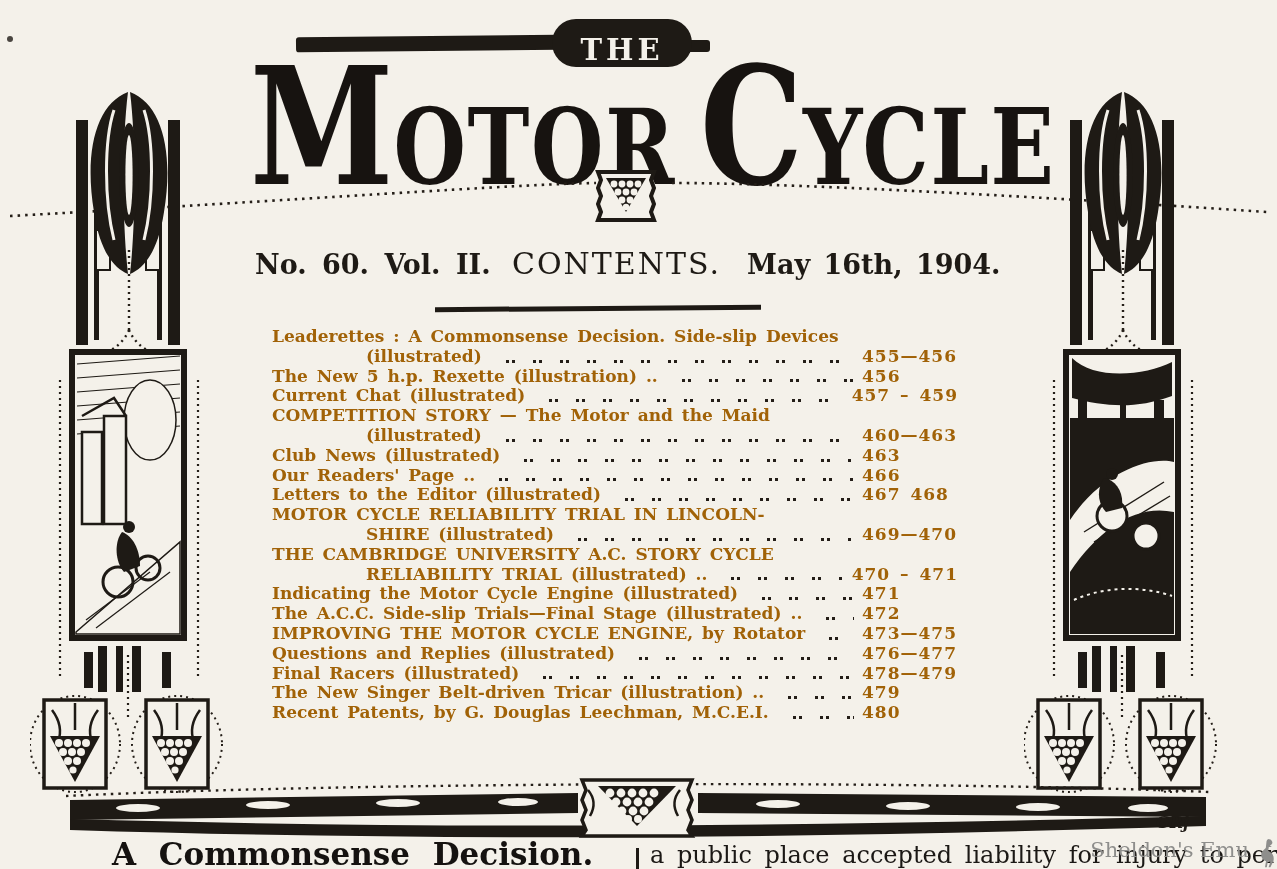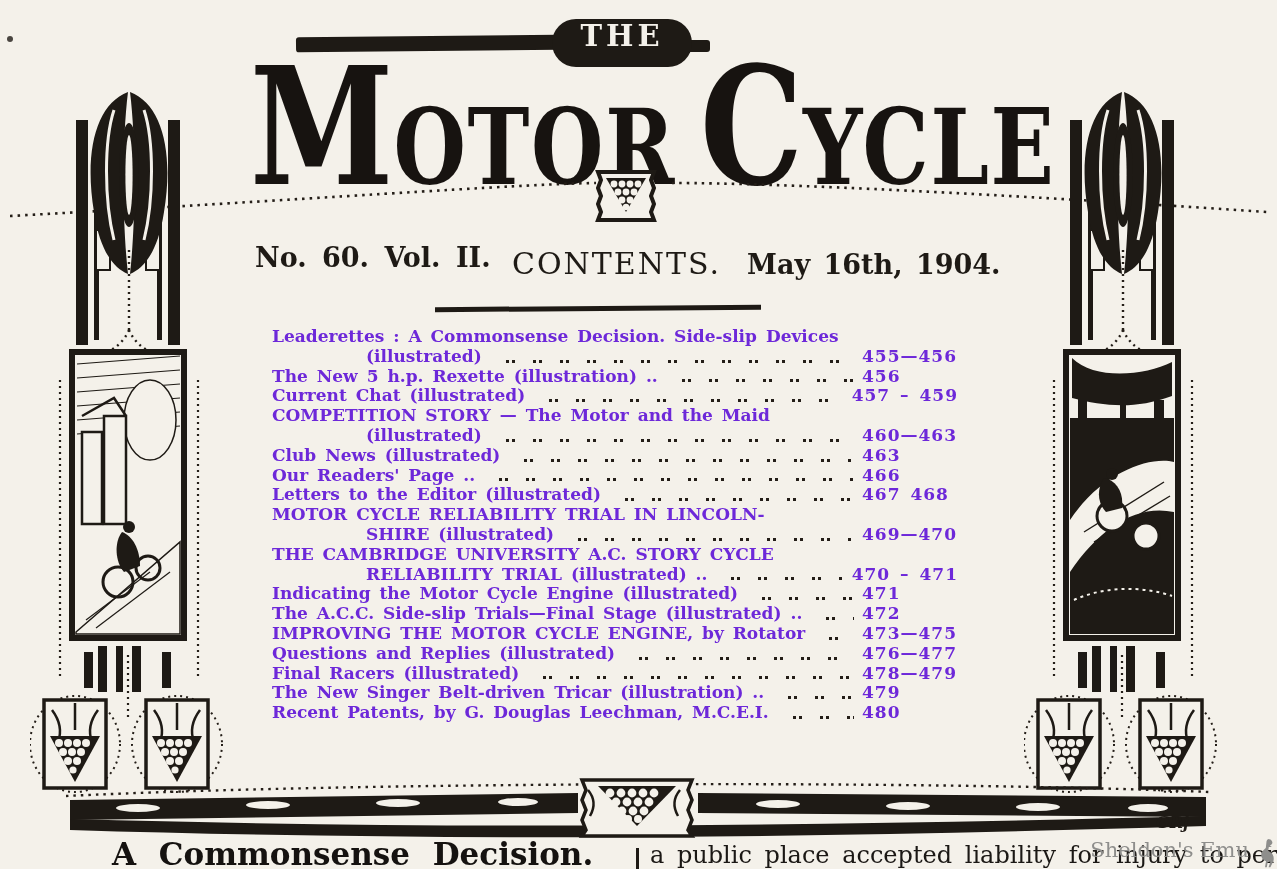--- a/index.html
+++ b/index.html
@@ -7,40 +7,40 @@
     position:relative; width:1277px; height:869px; overflow:hidden;
     background:#f4f1ea;
     font-family:"DejaVu Serif","Liberation Serif",serif;
     color:#1e1a15;
   }
   
   .masthead-bar{position:absolute;left:296px;top:36px;width:264px;height:15px;background:#1e1a15;border-radius:3px;transform:rotate(-.6deg);}
   .masthead-stub{position:absolute;left:684px;top:40px;width:26px;height:12px;background:#1e1a15;border-radius:3px;}
   .the-pill{
     position:absolute;left:552px;top:19px;width:140px;height:48px;background:#1e1a15;border-radius:26px;
-    display:flex;align-items:flex-start;justify-content:center;
+    display:flex;align-items:flex-end;justify-content:center;
   }
   .the-pill span{color:#f4f1ea;font-weight:bold;font-size:29px;letter-spacing:4px;}
   .masthead-title{
     position:absolute;left:250px;top:46px;display:flex;align-items:baseline;
     font-weight:bold;line-height:1;letter-spacing:0;white-space:nowrap;
     transform:scaleX(.80);transform-origin:left top;color:#171310;
   }
   .masthead-title .big{font-size:162px;}
   .masthead-title .small{font-size:104px;letter-spacing:2px;}
   .masthead-title .gap{display:inline-block;width:30px;}
   
   .swag{position:absolute;left:0;top:158px;width:1277px;height:70px;}
   
-  .issue-no{position:absolute;left:255px;top:242px;font-size:27px;font-weight:bold;word-spacing:6px;}
+  .issue-no{position:absolute;left:255px;top:249px;font-size:27px;font-weight:bold;word-spacing:6px;}
   .contents-label{position:absolute;left:512px;top:246px;font-size:30px;font-weight:normal;letter-spacing:2px;}
   .issue-date{position:absolute;left:747px;top:249px;font-size:27px;font-weight:bold;word-spacing:4px;}
   .contents-rule{position:absolute;left:435px;top:306px;width:326px;height:5px;background:#1e1a15;transform:rotate(-.4deg);}
   
-  .toc{position:absolute;left:272px;top:327px;width:686px;font-size:17px;font-weight:bold;line-height:19.8px;word-spacing:3px;color:#6d28d9;}
+  .toc{position:absolute;left:272px;top:327px;width:686px;font-size:17px;font-weight:bold;line-height:19.8px;word-spacing:3px;color:#a16207;}
   .toc-line{display:flex;align-items:baseline;}
   .toc-line .t{flex:0 1 auto;}
   .toc-line .leader{
     flex:1 1 14px;height:5px;margin:0 8px 3px 12px;align-self:flex-end;
     background-image:radial-gradient(circle,#241e18 1.5px,rgba(0,0,0,0) 1.9px),radial-gradient(circle,#241e18 1.5px,rgba(0,0,0,0) 1.9px);
     background-position:0 60%,6px 60%;background-size:27px 5px;background-repeat:repeat-x;
   }
   .toc-line .pg{flex:0 0 auto;min-width:96px;text-align:left;letter-spacing:1px;}
   .toc-line.cont{padding-left:94px;}
   

